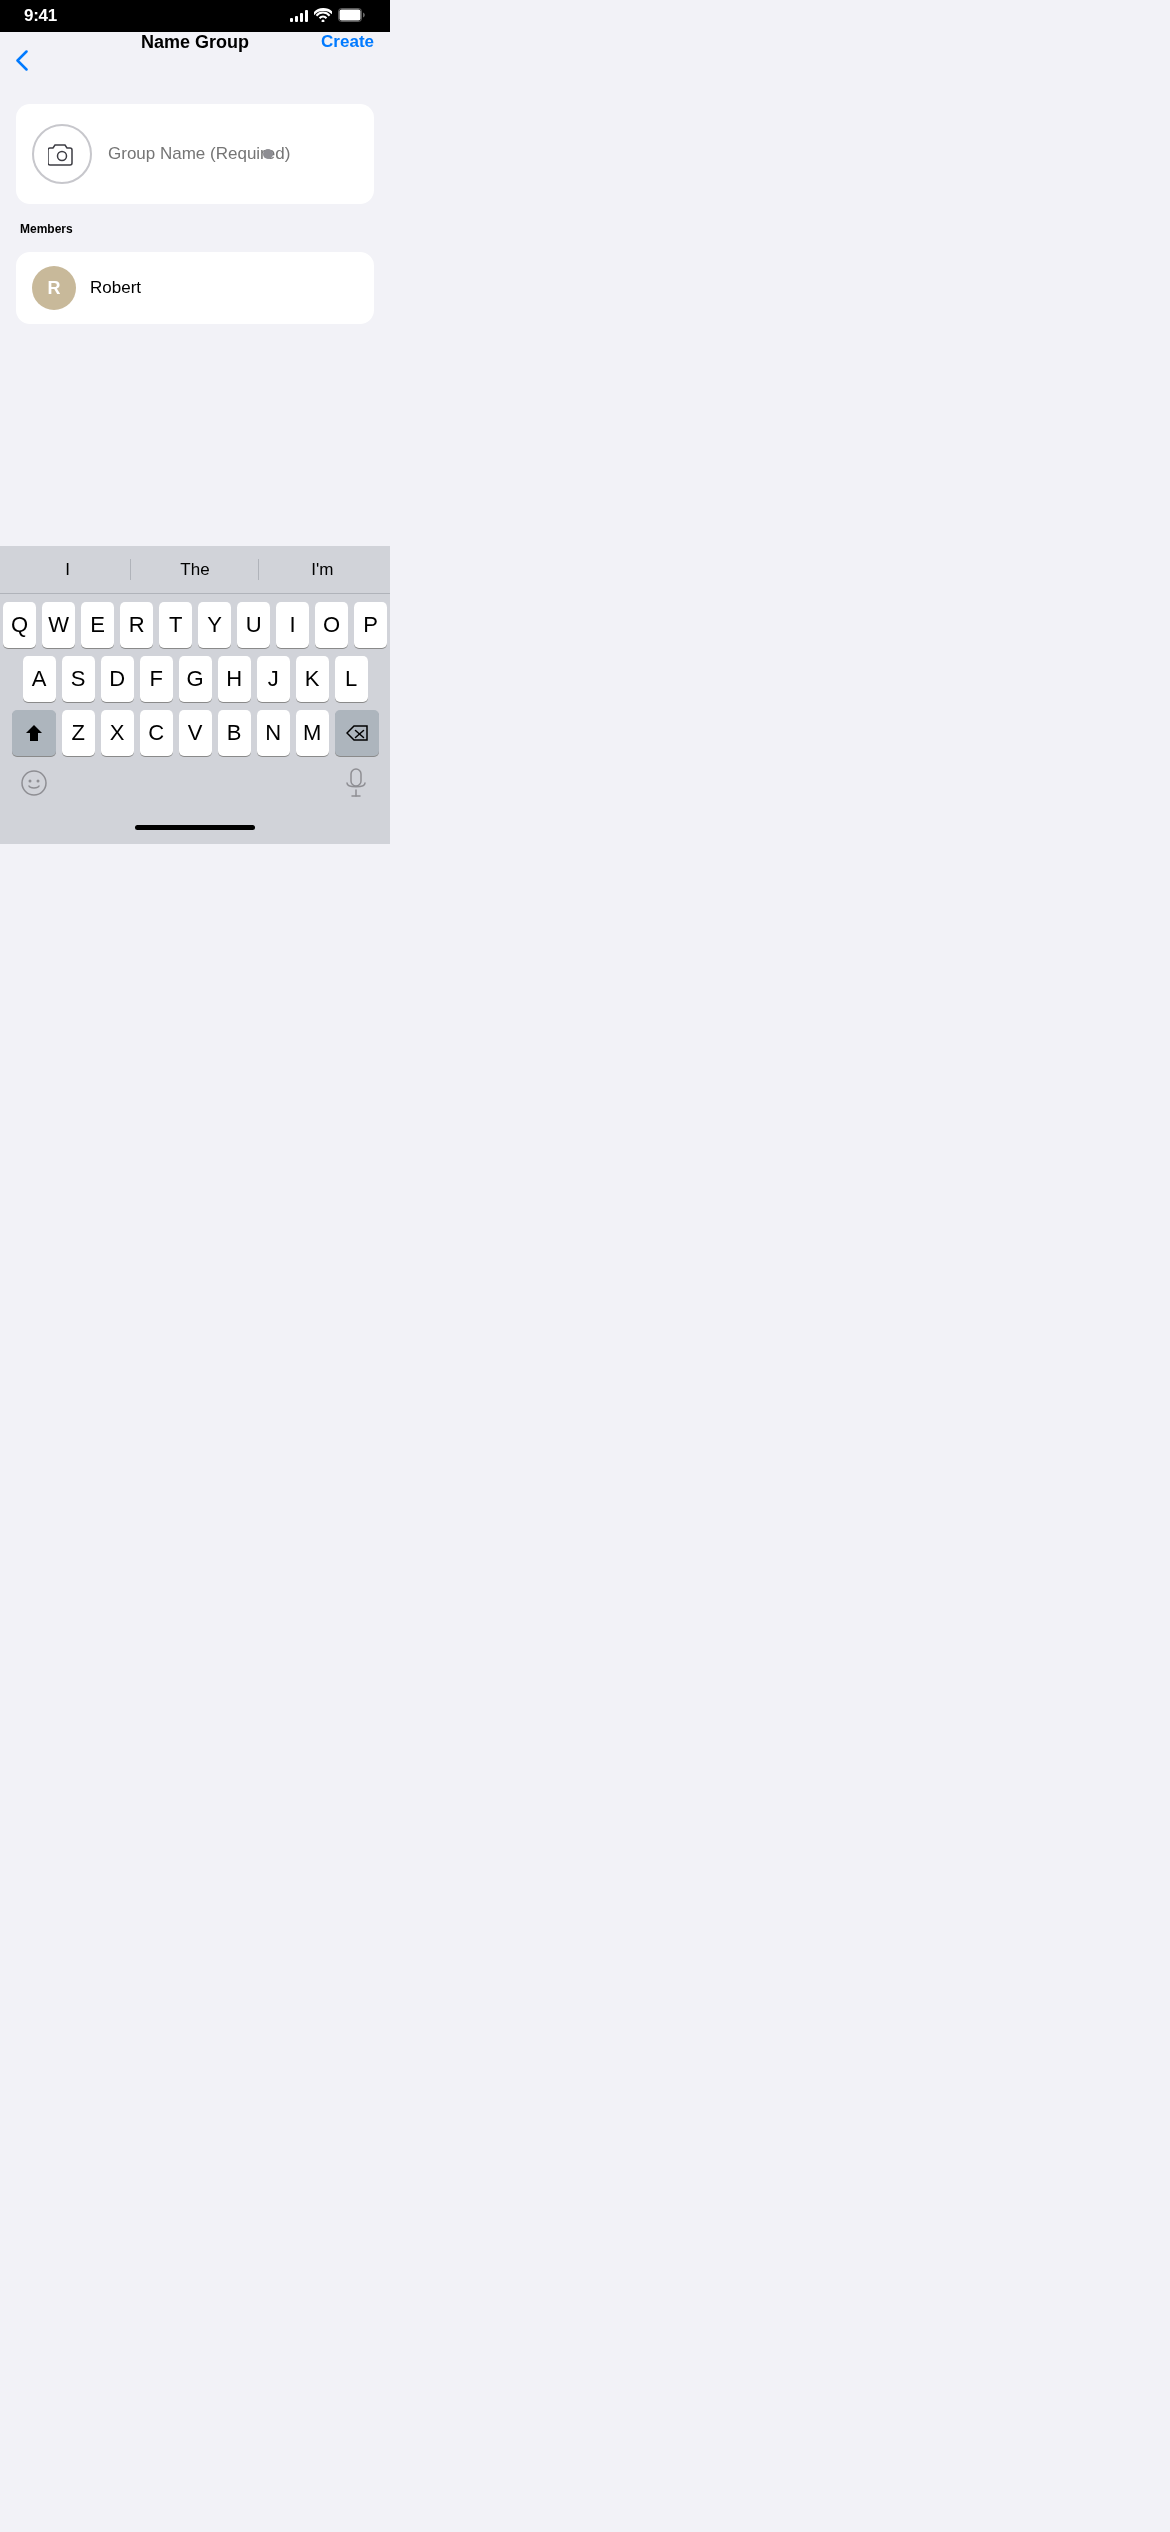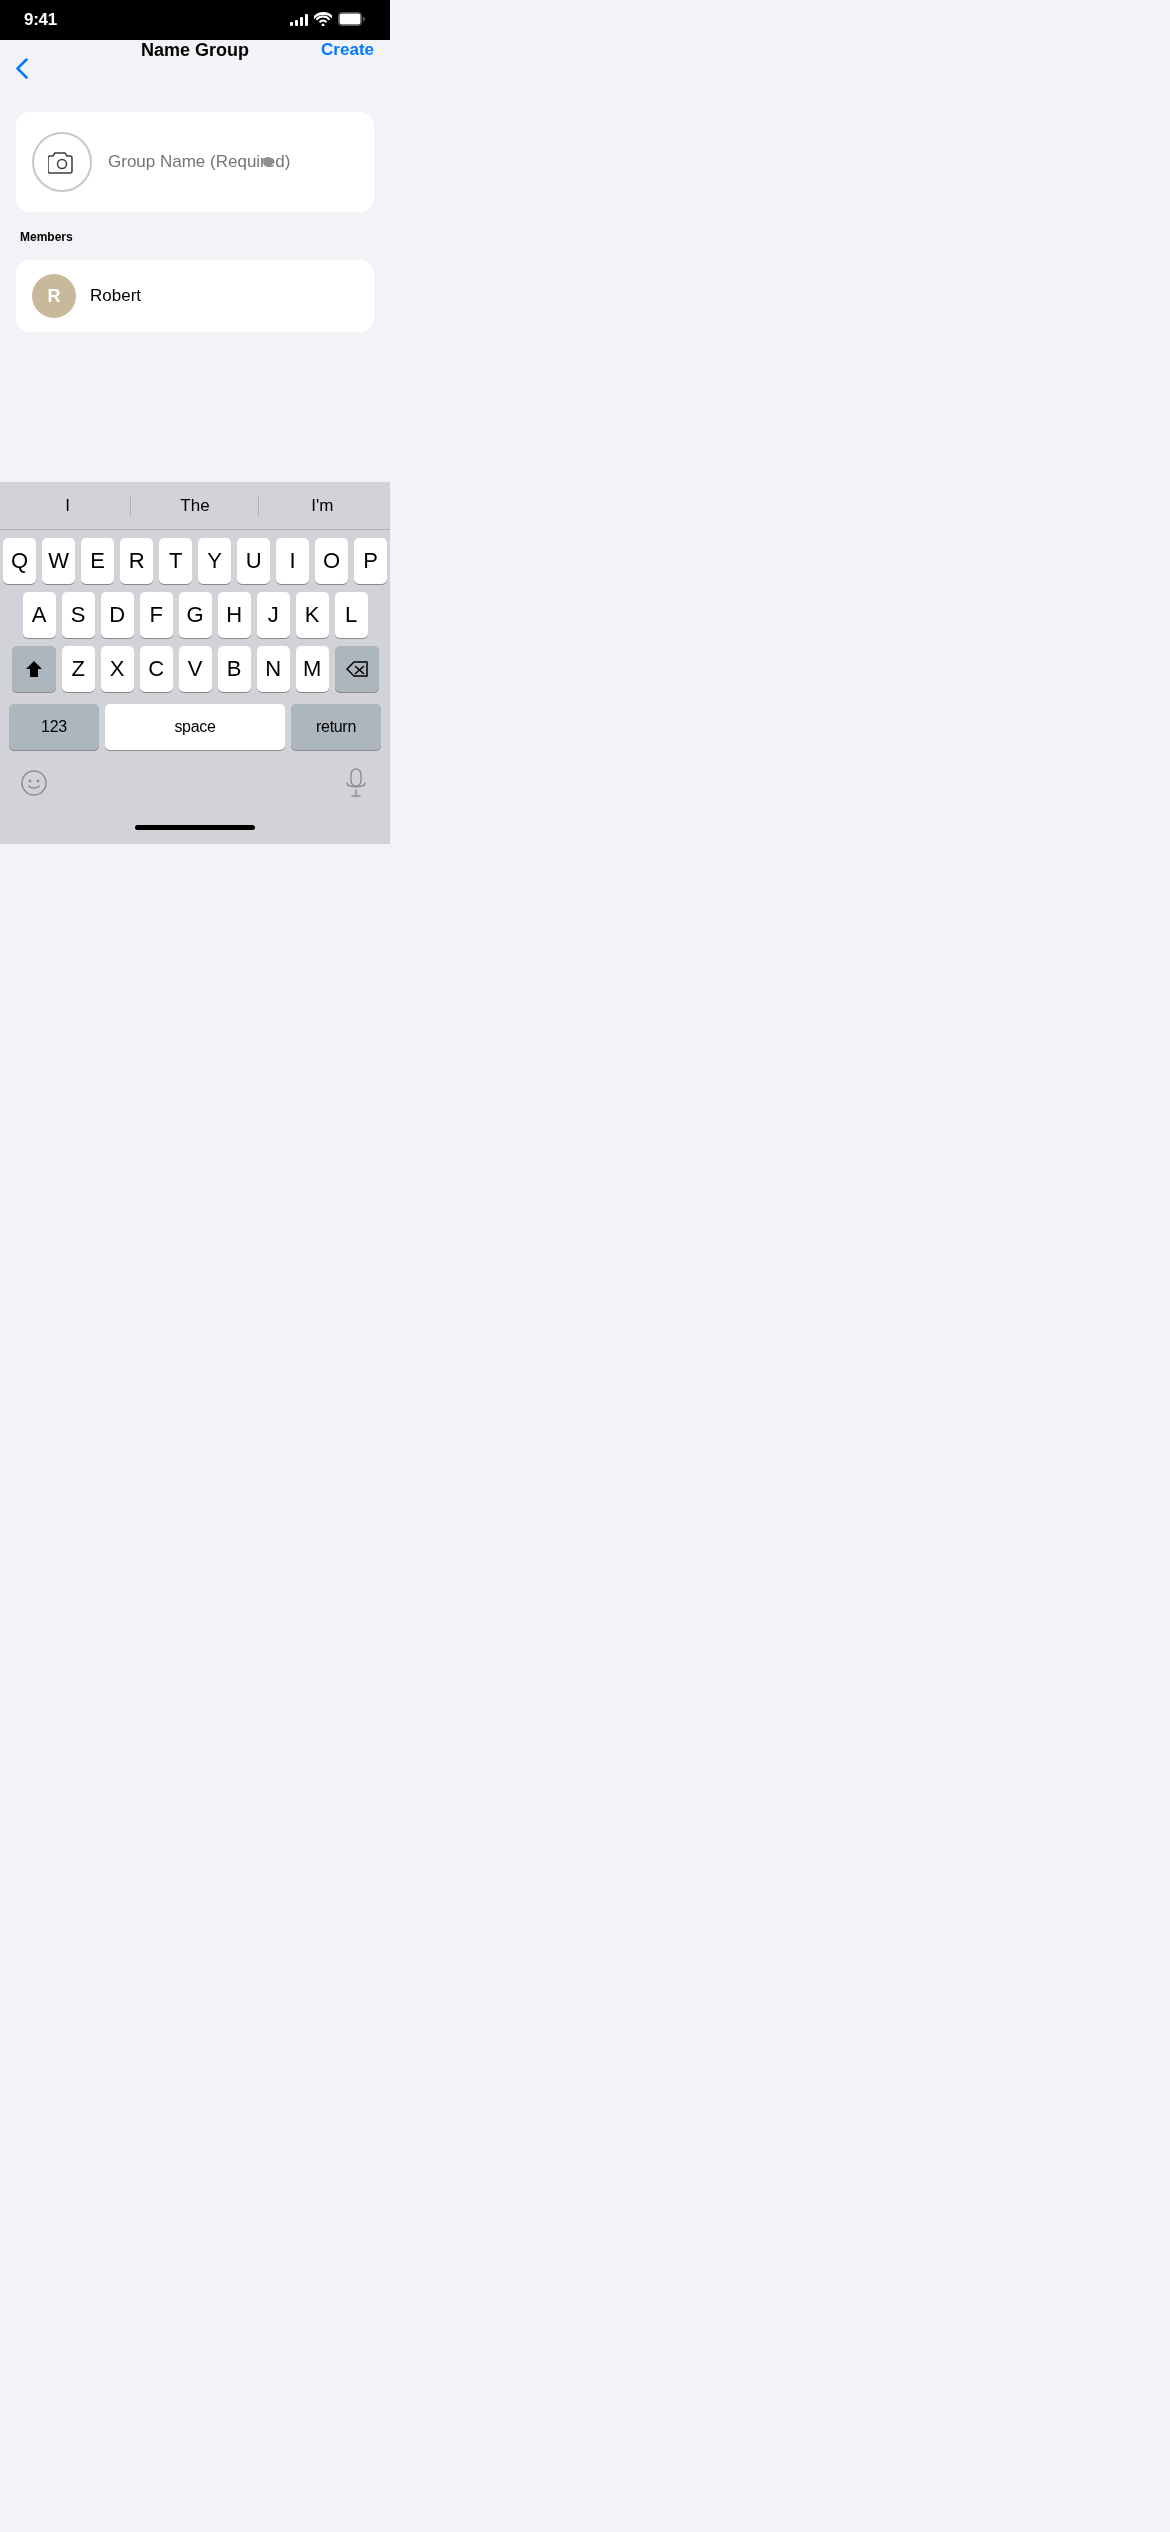--- a/index.html
+++ b/index.html
@@ -9,21 +9,21 @@
       height: 844px;
       background: #f2f2f7;
       font-family: -apple-system, 'SF Pro Text', 'Helvetica Neue', sans-serif;
       overflow: hidden;
       position: relative;
     }
 
     
     .status-bar {
       background: #000;
-      height: 40px;
+      height: 32px;
       display: flex;
       align-items: center;
       justify-content: space-between;
       padding: 0 24px;
       position: relative;
     }
     .status-time {
       color: #fff;
       font-size: 17px;
       font-weight: 600;
@@ -448,25 +448,20 @@
       <div class="key key-letter">M</div>
       <div class="key key-special key-backspace">
         <svg width="22" height="16" viewBox="0 0 22 16" fill="none">
           <path d="M8 1H21V15H8L1 8L8 1Z" stroke="#000" stroke-width="1.5" fill="none"></path>
           <line x1="9.5" y1="5.5" x2="17.5" y2="12.5" stroke="#000" stroke-width="1.5" stroke-linecap="round"></line>
           <line x1="17.5" y1="5.5" x2="9.5" y2="12.5" stroke="#000" stroke-width="1.5" stroke-linecap="round"></line>
         </svg>
       </div>
     </div>
 
-    <div class="bottom-row">
-      <div class="key key-123 key-special">123</div>
-      <div class="key key-space">space</div>
-      <div class="key key-return key-special">return</div>
-    </div>
   </div>
 
   <div style="display:flex; align-items:center; justify-content:space-between; padding:0 12px 4px 12px; background:#d1d3d9;">
     <div class="emoji-btn">
       <svg width="28" height="28" viewBox="0 0 28 28" fill="none">
         <circle cx="14" cy="14" r="12" stroke="#8e8e93" stroke-width="1.5"></circle>
         <circle cx="10" cy="12" r="1.5" fill="#8e8e93"></circle>
         <circle cx="18" cy="12" r="1.5" fill="#8e8e93"></circle>
         <path d="M9 17c1 2.5 9 2.5 10 0" stroke="#8e8e93" stroke-width="1.5" stroke-linecap="round"></path>
       </svg>

